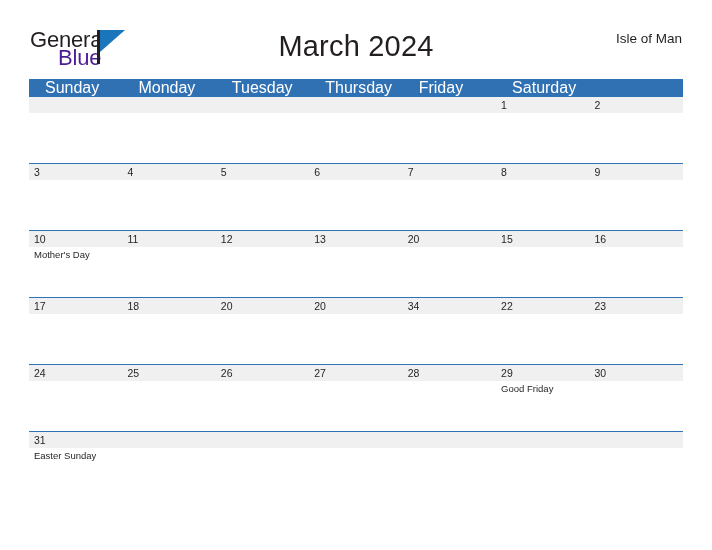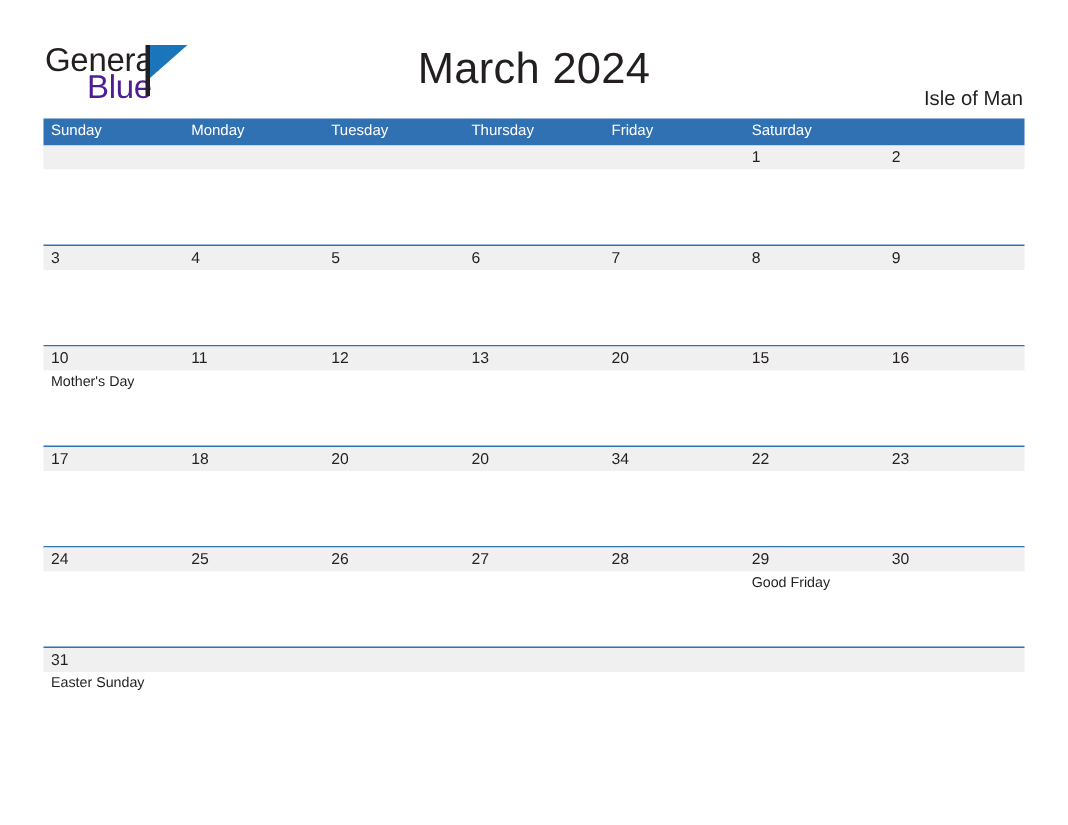--- a/index.html
+++ b/index.html
@@ -84,21 +84,21 @@
     font-size: 29px;
     color: #231f20;
     font-family: "Liberation Sans", sans-serif;
     font-weight: normal;
     letter-spacing: 0.2px;
   }
 
   .location-label {
     position: absolute;
     right: 30px;
-    top: 58px;
+    top: 31px;
     font-size: 13.5px;
     color: #231f20;
     font-family: "Liberation Sans", sans-serif;
     margin-left: 36px;
   }
 
   
   .calendar {
     position: absolute;
     left: 29px;
@@ -110,22 +110,22 @@
     display: flex;
     width: 654px;
     height: 17px;
     background: #3071b4;
   }
   .weekday-cell {
     width: 93.43px;
     height: 17px;
     line-height: 17px;
     color: #ffffff;
-    font-size: 10px;
-    padding-left: 5px;
+    font-size: 16px;
+    padding-left: 16px;
     box-sizing: border-box;
     font-family: "Liberation Sans", sans-serif;
   }
 
   .week-row {
     width: 654px;
     height: 67px;
     position: relative;
     border-top: 1.5px solid #3071b4;
     box-sizing: border-box;

